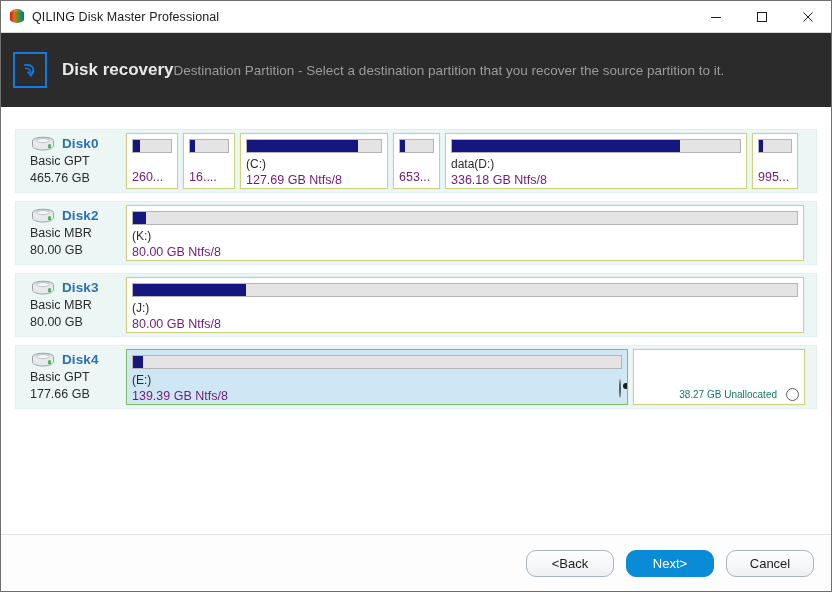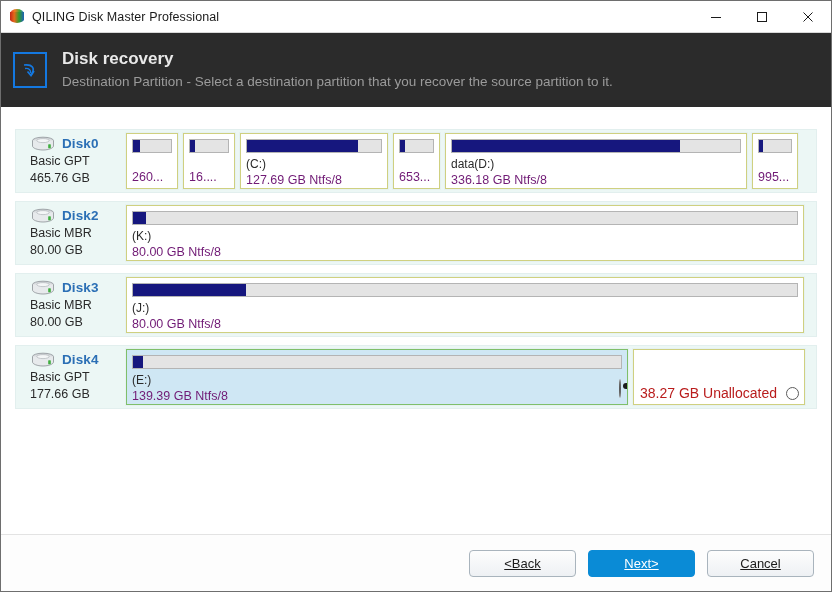--- a/index.html
+++ b/index.html
@@ -77,21 +77,21 @@
     box-sizing: border-box;
   }
   .header-icon {
     width: 34px; height: 36px;
     border: 2px solid #1478e0;
     box-sizing: border-box;
     display: flex; align-items: center; justify-content: center;
     flex: none;
     margin-right: 15px;
   }
-  .header-texts { display: flex; flex-direction: column; }
+  .header-texts { display: flex; flex-direction: row; }
   .header-title {
     font-size: 17px;
     font-weight: bold;
     color: #e9e9e9;
     line-height: 22px;
   }
   .header-sub {
     font-size: 13.5px;
     color: #9b9b9b;
     line-height: 20px;
@@ -195,21 +195,21 @@
     line-height: 16px;
     white-space: nowrap;
   }
   .part.tiny .psize { margin-top: auto; }
   .unalloc-row {
     display: flex;
     align-items: center;
     justify-content: flex-end;
     gap: 9px;
   }
-  .unalloc-text { font-size: 14px; color: #b91c1c; white-space: nowrap; }
+  .unalloc-text { font-size: 10px; color: #0f766e; white-space: nowrap; }
 
   .radio {
     width: 13px; height: 13px;
     border-radius: 50%;
     border: 1px solid #5c5c5c;
     background: #ffffff;
     box-sizing: border-box;
     position: relative;
     flex: none;
   }
@@ -234,30 +234,29 @@
     background: #fdfdfd;
     border-top: 1px solid #e3e3e3;
     display: flex;
     align-items: center;
     justify-content: flex-end;
     padding-right: 17px;
     gap: 12px;
     box-sizing: border-box;
   }
   .btn {
-    width: 107px;
+    width: 88px;
     height: 27px;
     font-size: 13px;
     box-sizing: border-box;
     border: 1px solid #a9b4bd;
     background: linear-gradient(#fdfdfd,#eef1f4);
     color: #1b1b1b;
     display: flex; align-items: center; justify-content: center;
-    border-radius: 4px;
-    text-decoration: underline;
+    border-radius: 10px;
   }
   .btn.primary {
     background: #0a8bd6;
     border-color: #0a8bd6;
     color: #ffffff;
   }
 </style>
 </head>
 <body>
 

